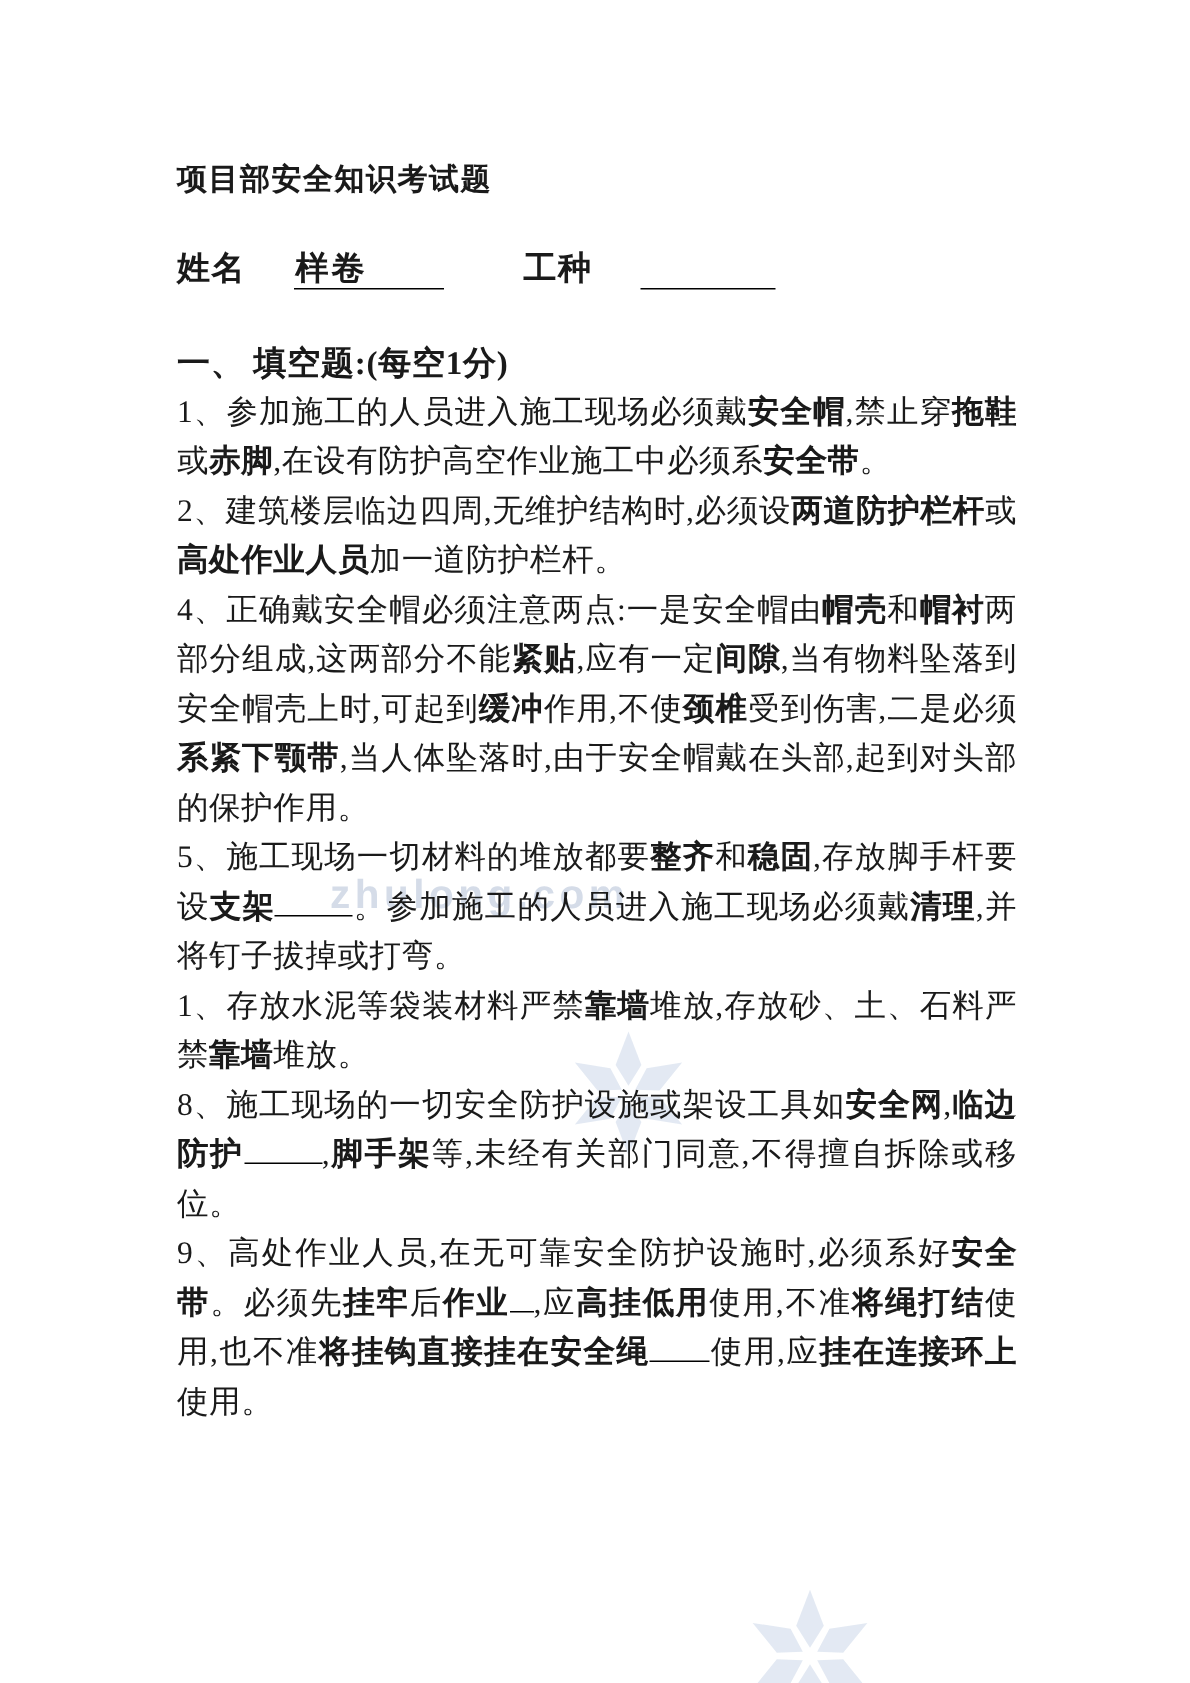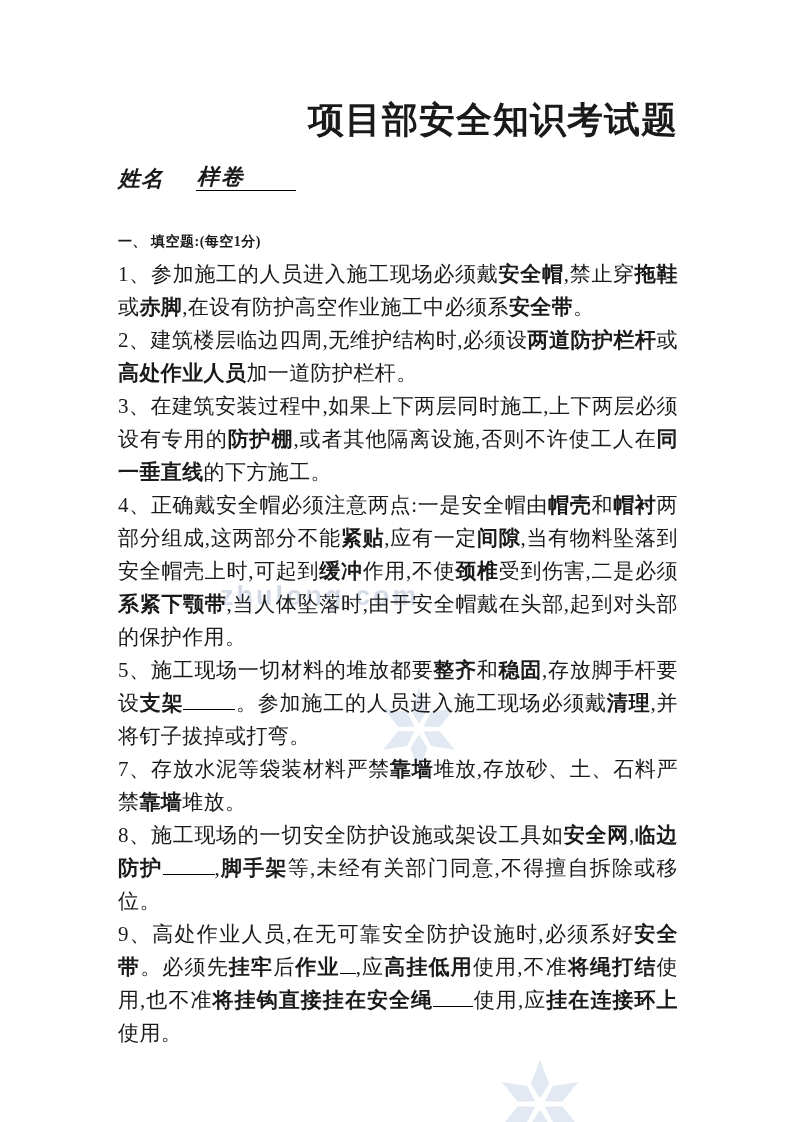--- a/index.html
+++ b/index.html
@@ -26,51 +26,51 @@
     color: #c7d1e1; opacity: 0.75; z-index: 1;
     font-family: "Liberation Sans", sans-serif;
   }
   .wm-logo { position: absolute; z-index: 1; opacity: 0.85; }
   .wm-logo.one { left: 376px; top: 586px; width: 86px; height: 86px; }
   .wm-logo.two { left: 494px; top: 958px; width: 92px; height: 92px; }
 
   
   h1.title {
     margin: 100px 0 0 0;
-    font-size: 36px; line-height: 40px;
-    font-weight: bold; text-align: right;
+    font-size: 20px; line-height: 40px;
+    font-weight: bold; text-align: left;
     letter-spacing: 1px;
   }
 
   
   .fields {
     display: flex; align-items: flex-end;
     margin-top: 22px; height: 32px;
     font-size: 22px; font-weight: bold;
   }
-  .field { display: flex; align-items: flex-start; font-style: italic; }
+  .field { display: flex; align-items: center; }
   .flabel { letter-spacing: 1px; }
   .fline {
     display: inline-block;
     border-bottom: 1.6px solid #000;
     height: 26px; line-height: 26px;
     text-align: left;
     margin-left: 32px;
   }
   .fline .fvalue { padding-left: 1px; letter-spacing: 2px; }
   .fline.name  { width: 100px; }
   .fline.trade { width: 90px;  }
   .fline.score { width: 95px;  }
   .field.trade { margin-left: 53px; }
   .field.score { margin-left: 82px; }
 
   
   .body { margin-top: 31px; font-size: 21px; line-height: 33px; }
   .heading {
-    margin: 0; font-weight: bold; font-size: 14px;
+    margin: 0; font-weight: bold; font-size: 22px;
     letter-spacing: 0.5px;
   }
   p.question {
     margin: 0;
     text-align: justify;
     text-justify: inter-character;
     letter-spacing: 0.4px;
   }
   .answer {
     font-weight: bold;
@@ -112,29 +112,32 @@
   </svg>
 
   <div class="content">
     <h1 class="title">项目部安全知识考试题</h1>
 
     <div class="fields">
       <div class="field name">
         <span class="flabel">姓名</span>
           <span class="fline name"><span class="fvalue">样卷</span></span>
       </div>
+      <div class="field trade">
+        <span class="flabel">工种</span>
+          <span class="fline trade"><span class="fvalue"></span></span>
+      </div>
     </div>
 
     <div class="body">
       <p class="heading">一、 填空题:(每空1分)</p>
       <div id="questions">
           <p class="question"><span class="plain">1、参加施工的人员进入施工现场必须戴</span><span class="answer">安全帽</span><span class="plain">,禁止穿</span><span class="answer">拖鞋</span><span class="plain">或</span><span class="answer">赤脚</span><span class="plain">,在设有防护高空作业施工中必须系</span><span class="answer">安全带</span><span class="plain">。</span></p>
           <p class="question"><span class="plain">2、建筑楼层临边四周,无维护结构时,必须设</span><span class="answer">两道防护栏杆</span><span class="plain">或</span><span class="answer">高处作业人员</span><span class="plain">加一道防护栏杆。</span></p>
-          <p class="question"><span class="plain">3、在建筑安装过程中,如果上下两层同时施工,上下两层必须设有专用的</span><span class="answer">防护棚</span><span class="plain">,或者其他隔离设施,否则不许使工人在</span><span class="answer">同一垂直线</span><span class="plain">的下方施工。</span></p>
           <p class="question"><span class="plain">4、正确戴安全帽必须注意两点:一是安全帽由</span><span class="answer">帽壳</span><span class="plain">和</span><span class="answer">帽衬</span><span class="plain">两部分组成,这两部分不能</span><span class="answer">紧贴</span><span class="plain">,应有一定</span><span class="answer">间隙</span><span class="plain">,当有物料坠落到安全帽壳上时,可起到</span><span class="answer">缓冲</span><span class="plain">作用,不使</span><span class="answer">颈椎</span><span class="plain">受到伤害,二是必须</span><span class="answer">系紧下颚带</span><span class="plain">,当人体坠落时,由于安全帽戴在头部,起到对头部的保护作用。</span></p>
           <p class="question"><span class="plain">5、施工现场一切材料的堆放都要</span><span class="answer">整齐</span><span class="plain">和</span><span class="answer">稳固</span><span class="plain">,存放脚手杆要设</span><span class="answer">支架</span><span class="blank" style="width: 52px;"></span><span class="plain">。参加施工的人员进入施工现场必须戴</span><span class="answer">清理</span><span class="plain">,并将钉子拔掉或打弯。</span></p>
-          <p class="question"><span class="plain">7、存放水泥等袋装材料严禁</span><span class="answer">靠墙</span><span class="plain">堆放,存放砂、土、石料严禁</span><span class="answer">靠墙</span><span class="plain">堆放。</span></p>
+          <p class="question"><span class="plain">1、存放水泥等袋装材料严禁</span><span class="answer">靠墙</span><span class="plain">堆放,存放砂、土、石料严禁</span><span class="answer">靠墙</span><span class="plain">堆放。</span></p>
           <p class="question"><span class="plain">8、施工现场的一切安全防护设施或架设工具如</span><span class="answer">安全网</span><span class="plain">,</span><span class="answer">临边防护</span><span class="blank" style="width: 52px;"></span><span class="plain">,</span><span class="answer">脚手架</span><span class="plain">等,未经有关部门同意,不得擅自拆除或移位。</span></p>
           <p class="question"><span class="plain">9、高处作业人员,在无可靠安全防护设施时,必须系好</span><span class="answer">安全带</span><span class="plain">。必须先</span><span class="answer">挂牢</span><span class="plain">后</span><span class="answer">作业</span><span class="blank" style="width: 16px;"></span><span class="plain">,应</span><span class="answer">高挂低用</span><span class="plain">使用,不准</span><span class="answer">将绳打结</span><span class="plain">使用,也不准</span><span class="answer">将挂钩直接挂在安全绳</span><span class="blank" style="width: 40px;"></span><span class="plain">使用,应</span><span class="answer">挂在连接环上</span><span class="plain">使用。</span></p>
         </div>
     </div>
   </div>
 </div>
 
 </body></html>

